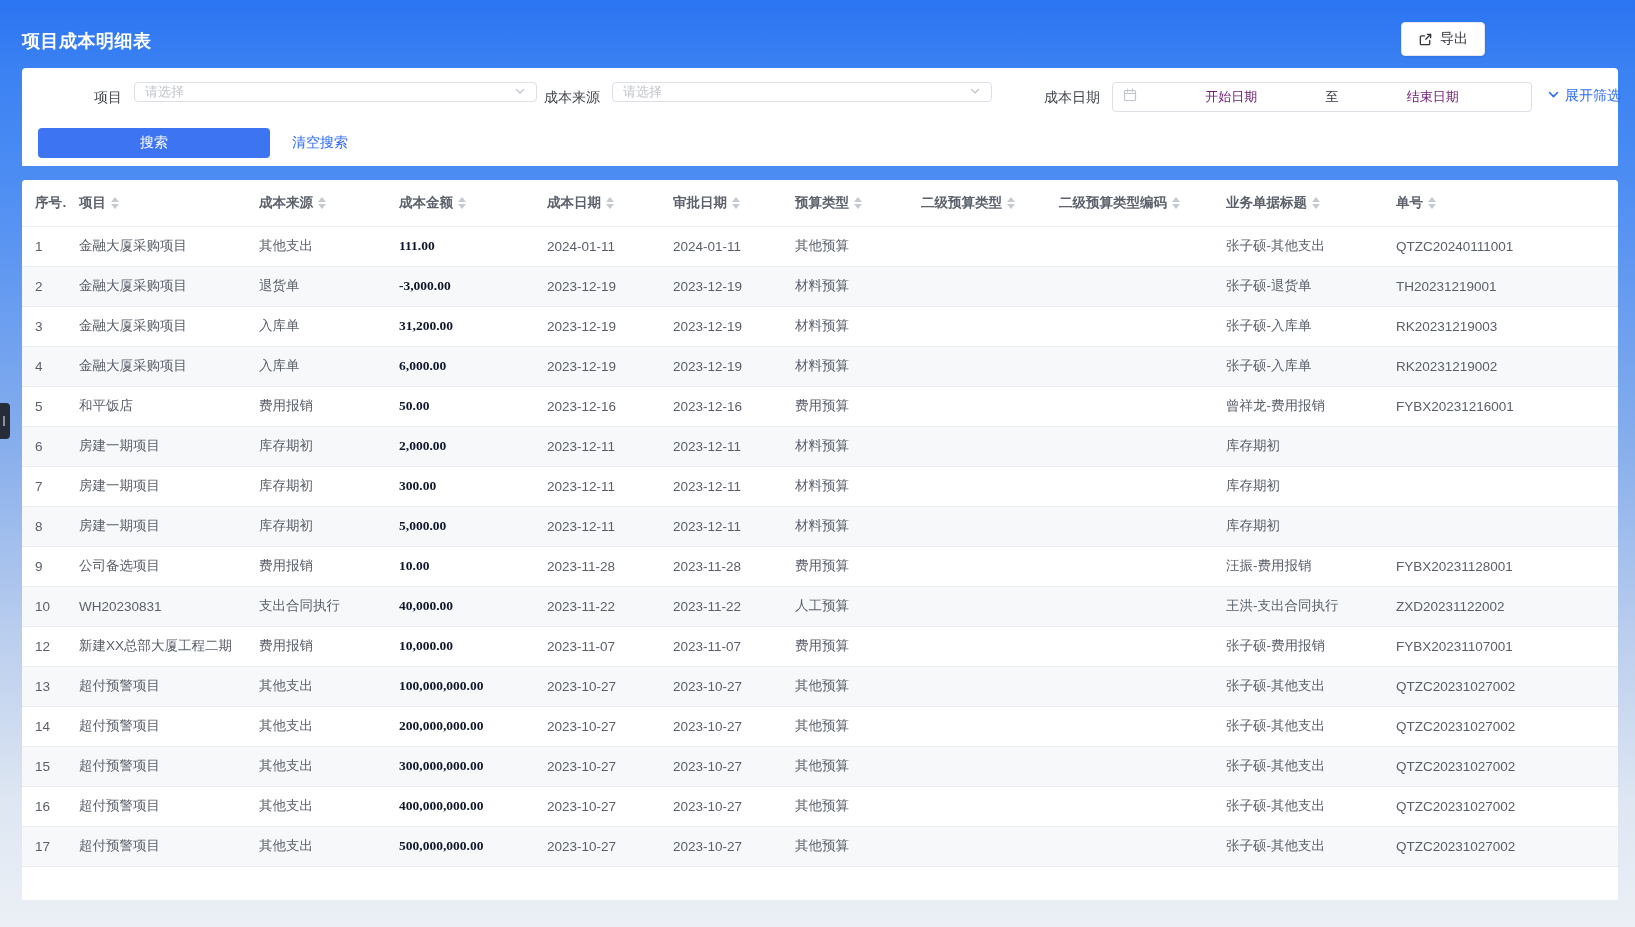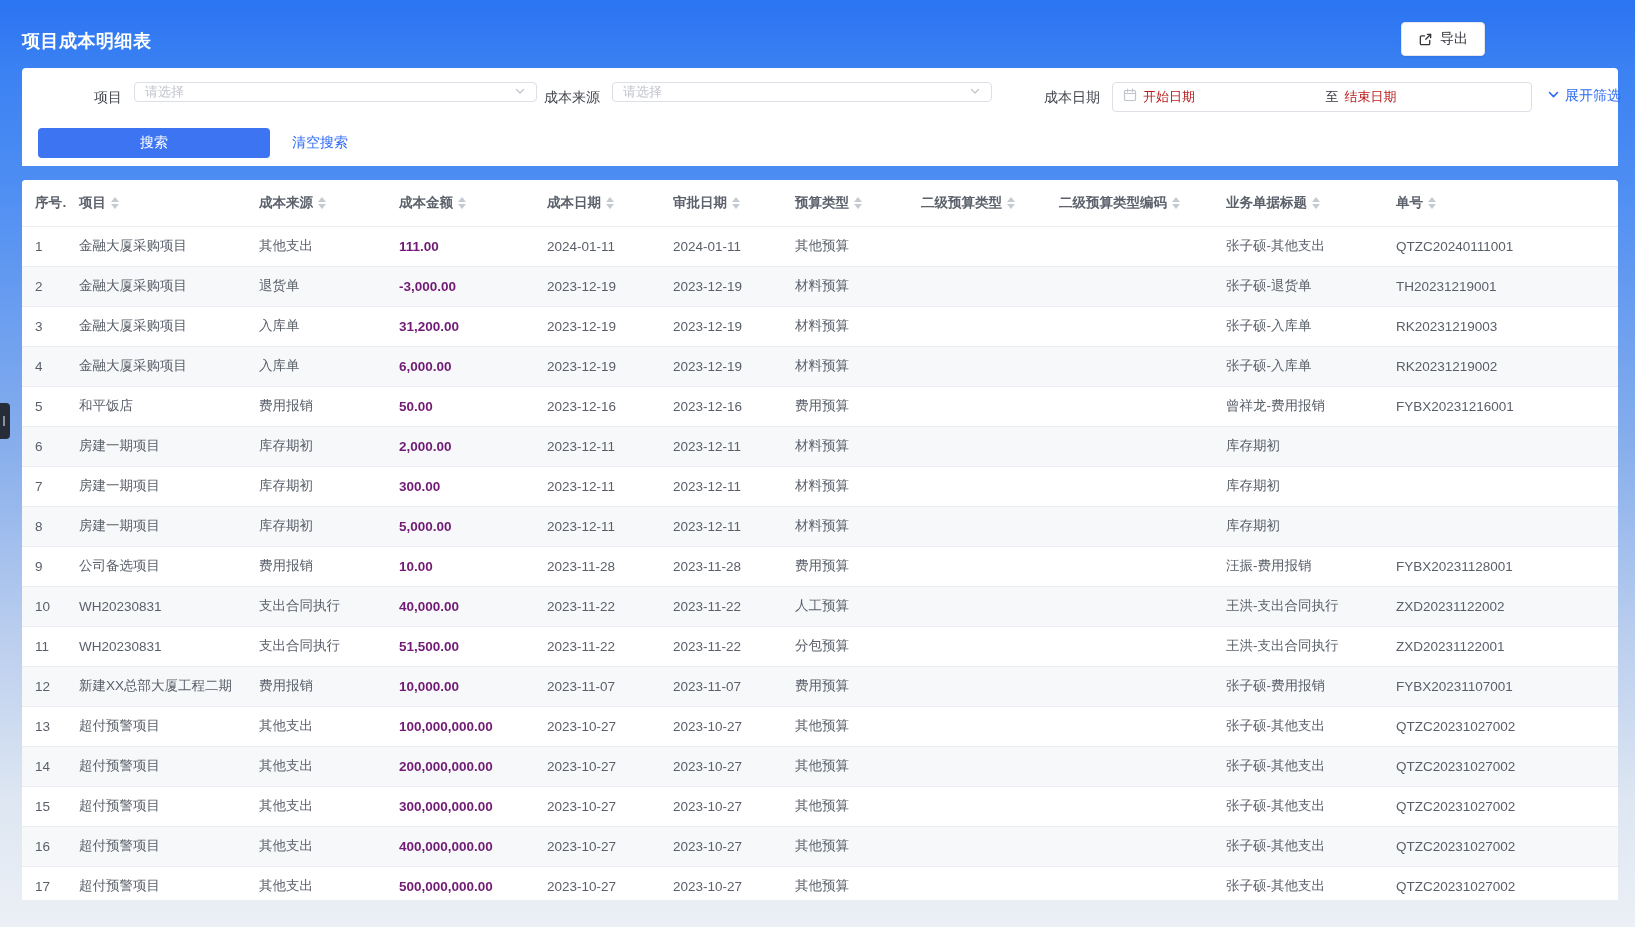--- a/index.html
+++ b/index.html
@@ -38,21 +38,21 @@
   .lab-project { position:absolute; left:55px; width:45px; text-align:right; top:7px; }
   .sel-project { position:absolute; left:112px; top:0; width:403px; }
   .lab-source { position:absolute; left:500px; width:78px; text-align:right; top:7px; }
   .sel-source { position:absolute; left:590px; top:0; width:380px; }
   .lab-date { position:absolute; left:1000px; width:78px; text-align:right; top:7px; }
   .date-range {
     position:absolute; left:1090px; top:0; width:420px; height:30px;
     border:1px solid #dcdfe6; border-radius:4px; background:#fff;
     display:flex; align-items:center; padding:0 10px; gap:6px; cursor:pointer;
   }
-  .date-range .dr-start,.date-range .dr-end { flex:1; font-size:13px; color:#b91c1c; }
+  .date-range .dr-start,.date-range .dr-end { flex:1; text-align:center; font-size:13px; color:#701a75; }
   .dr-to { font-size:13px; color:#33363d; }
   .expand-link {
     position:absolute; left:1525px; top:5px; display:flex; align-items:center; gap:5px;
     color:#2e6bf6; font-size:14px; cursor:pointer; white-space:nowrap;
   }
   .btn-row { position:absolute; left:0; top:60px; width:100%; height:30px; }
   .search-btn {
     position:absolute; left:16px; top:0; width:232px; height:30px;
     background:#3d74f1; color:#fff; border:none; border-radius:4px;
     font-size:14px; cursor:pointer;
@@ -65,21 +65,21 @@
     background:#ffffff; border-radius:4px 4px 0 0; overflow:hidden;
   }
   table { border-collapse:collapse; table-layout:fixed; width:1596px; font-size:13.5px; }
   th, td {
     height:40px; padding:0 8px 0 13px; text-align:left; white-space:nowrap;
     overflow:hidden; text-overflow:ellipsis; border-bottom:1px solid #ebedf0;
   }
   thead th { height:46px; color:#5c616b; font-weight:bold; background:#fff; }
   tbody td { color:#595f69; }
   tbody tr:nth-child(even) td { background:#f7f8fa; }
-  td.amount { color:#701a75; font-weight:bold; }
+  td.amount { color:#0f172a; font-weight:bold;font-family:Liberation Serif, serif; }
   .th-inner { display:inline-flex; align-items:center; gap:5px;text-align:right; }
   .sorter { display:inline-flex; flex-direction:column; gap:2px; cursor:pointer; }
   .tri-up { width:0; height:0; border-left:4px solid transparent; border-right:4px solid transparent; border-bottom:5px solid #c6cad2; }
   .tri-down { width:0; height:0; border-left:4px solid transparent; border-right:4px solid transparent; border-top:5px solid #c6cad2; }
 
   
   .drawer-handle {
     position:absolute; left:0; top:403px; width:10px; height:36px;
     background:#262d38; border-radius:0 4px 4px 0; cursor:pointer;
   }
@@ -373,33 +373,20 @@
           <td class="amount">40,000.00</td>
           <td>2023-11-22</td>
           <td>2023-11-22</td>
           <td>人工预算</td>
           <td></td>
           <td></td>
           <td>王洪-支出合同执行</td>
           <td>ZXD20231122002</td>
         </tr>
         <tr>
-          <td>11</td>
-          <td>WH20230831</td>
-          <td>支出合同执行</td>
-          <td class="amount">51,500.00</td>
-          <td>2023-11-22</td>
-          <td>2023-11-22</td>
-          <td>分包预算</td>
-          <td></td>
-          <td></td>
-          <td>王洪-支出合同执行</td>
-          <td>ZXD20231122001</td>
-        </tr>
-        <tr>
           <td>12</td>
           <td>新建XX总部大厦工程二期</td>
           <td>费用报销</td>
           <td class="amount">10,000.00</td>
           <td>2023-11-07</td>
           <td>2023-11-07</td>
           <td>费用预算</td>
           <td></td>
           <td></td>
           <td>张子硕-费用报销</td>

